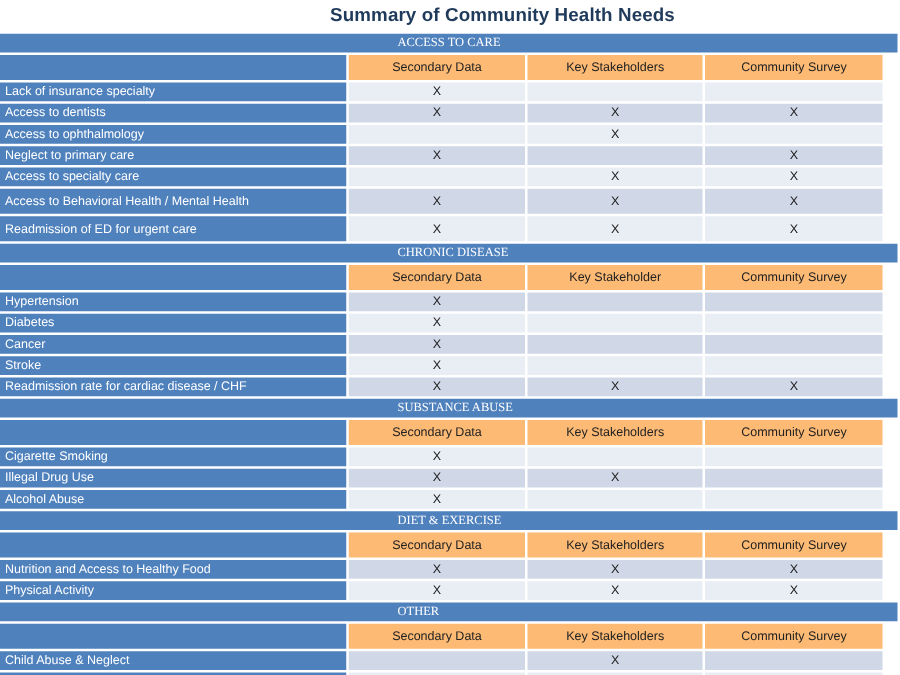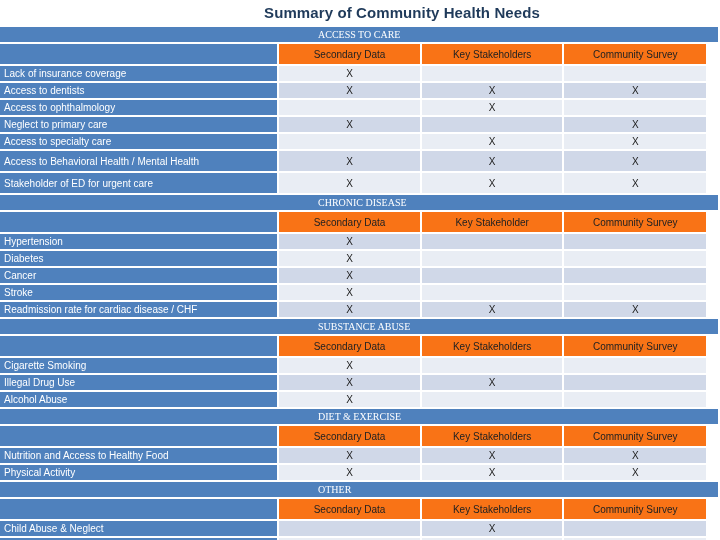--- a/index.html
+++ b/index.html
@@ -65,41 +65,41 @@
     margin-right: 2px;
     text-align: center;
     font-size: 10px;
     color: #222222;
     display: flex;
     align-items: center;
     justify-content: center;
   }
   .cell:last-child { margin-right: 12px; width: 144px; }
   .row.colhdr { height: 20px; }
-  .row.colhdr .cell { background: #f97316; font-size: 10px; color: #222; }
+  .row.colhdr .cell { background: #fdba74; font-size: 10px; color: #222; }
   .row.data { height: 15px; }
   .row.data.tall { height: 20px; }
   .row.data.light .cell { background: #e9edf4; }
   .row.data.dark .cell { background: #d0d8e8; }
 </style>
 </head>
 <body>
 
 <div class="title">Summary of Community Health Needs</div>
 
 <div id="table-root">
     <div class="section-header">ACCESS TO CARE</div>
     <div class="row colhdr">
       <div class="cell-label"></div>
       <div class="cell">Secondary Data</div>
       <div class="cell">Key Stakeholders</div>
       <div class="cell">Community Survey</div>
     </div>
     <div class="row data light">
-      <div class="cell-label">Lack of insurance coverage</div>
+      <div class="cell-label">Lack of insurance specialty</div>
       <div class="cell">X</div>
       <div class="cell"></div>
       <div class="cell"></div>
     </div>
     <div class="row data dark">
       <div class="cell-label">Access to dentists</div>
       <div class="cell">X</div>
       <div class="cell">X</div>
       <div class="cell">X</div>
     </div>
@@ -121,21 +121,21 @@
       <div class="cell">X</div>
       <div class="cell">X</div>
     </div>
     <div class="row data dark tall">
       <div class="cell-label">Access to Behavioral Health  / Mental Health</div>
       <div class="cell">X</div>
       <div class="cell">X</div>
       <div class="cell">X</div>
     </div>
     <div class="row data light tall">
-      <div class="cell-label">Stakeholder of ED for urgent care</div>
+      <div class="cell-label">Readmission of ED for urgent care</div>
       <div class="cell">X</div>
       <div class="cell">X</div>
       <div class="cell">X</div>
     </div>
     <div class="section-header">CHRONIC DISEASE</div>
     <div class="row colhdr">
       <div class="cell-label"></div>
       <div class="cell">Secondary Data</div>
       <div class="cell">Key Stakeholder</div>
       <div class="cell">Community Survey</div>

